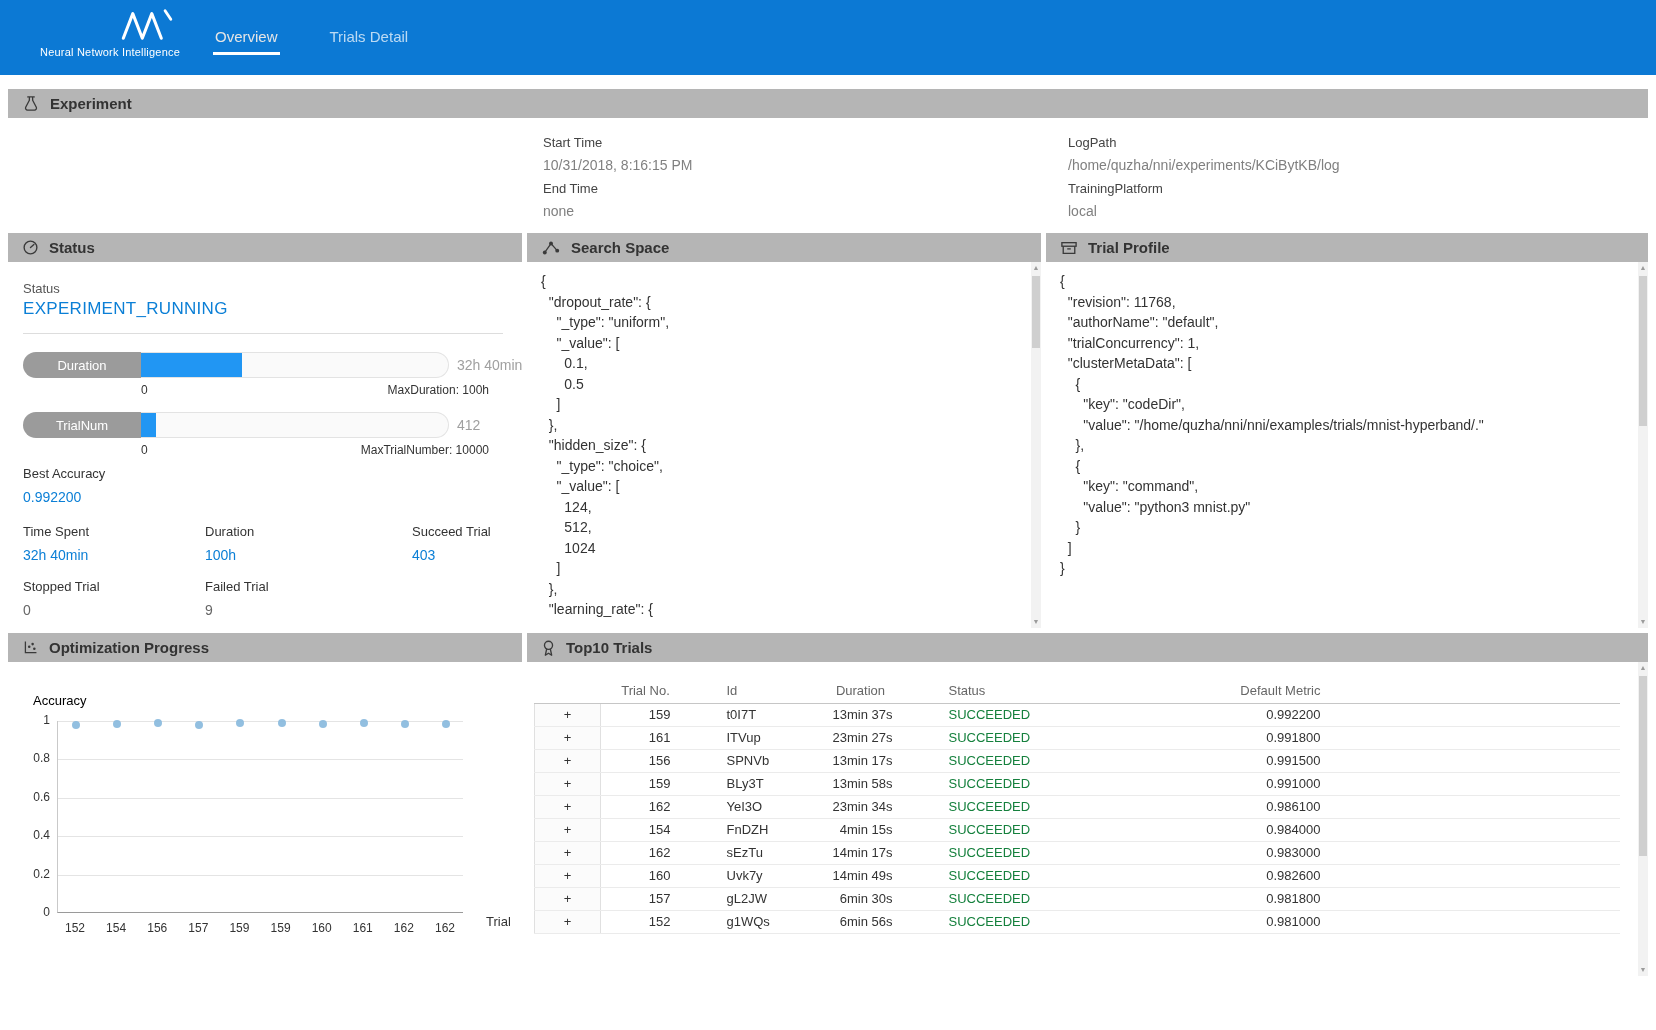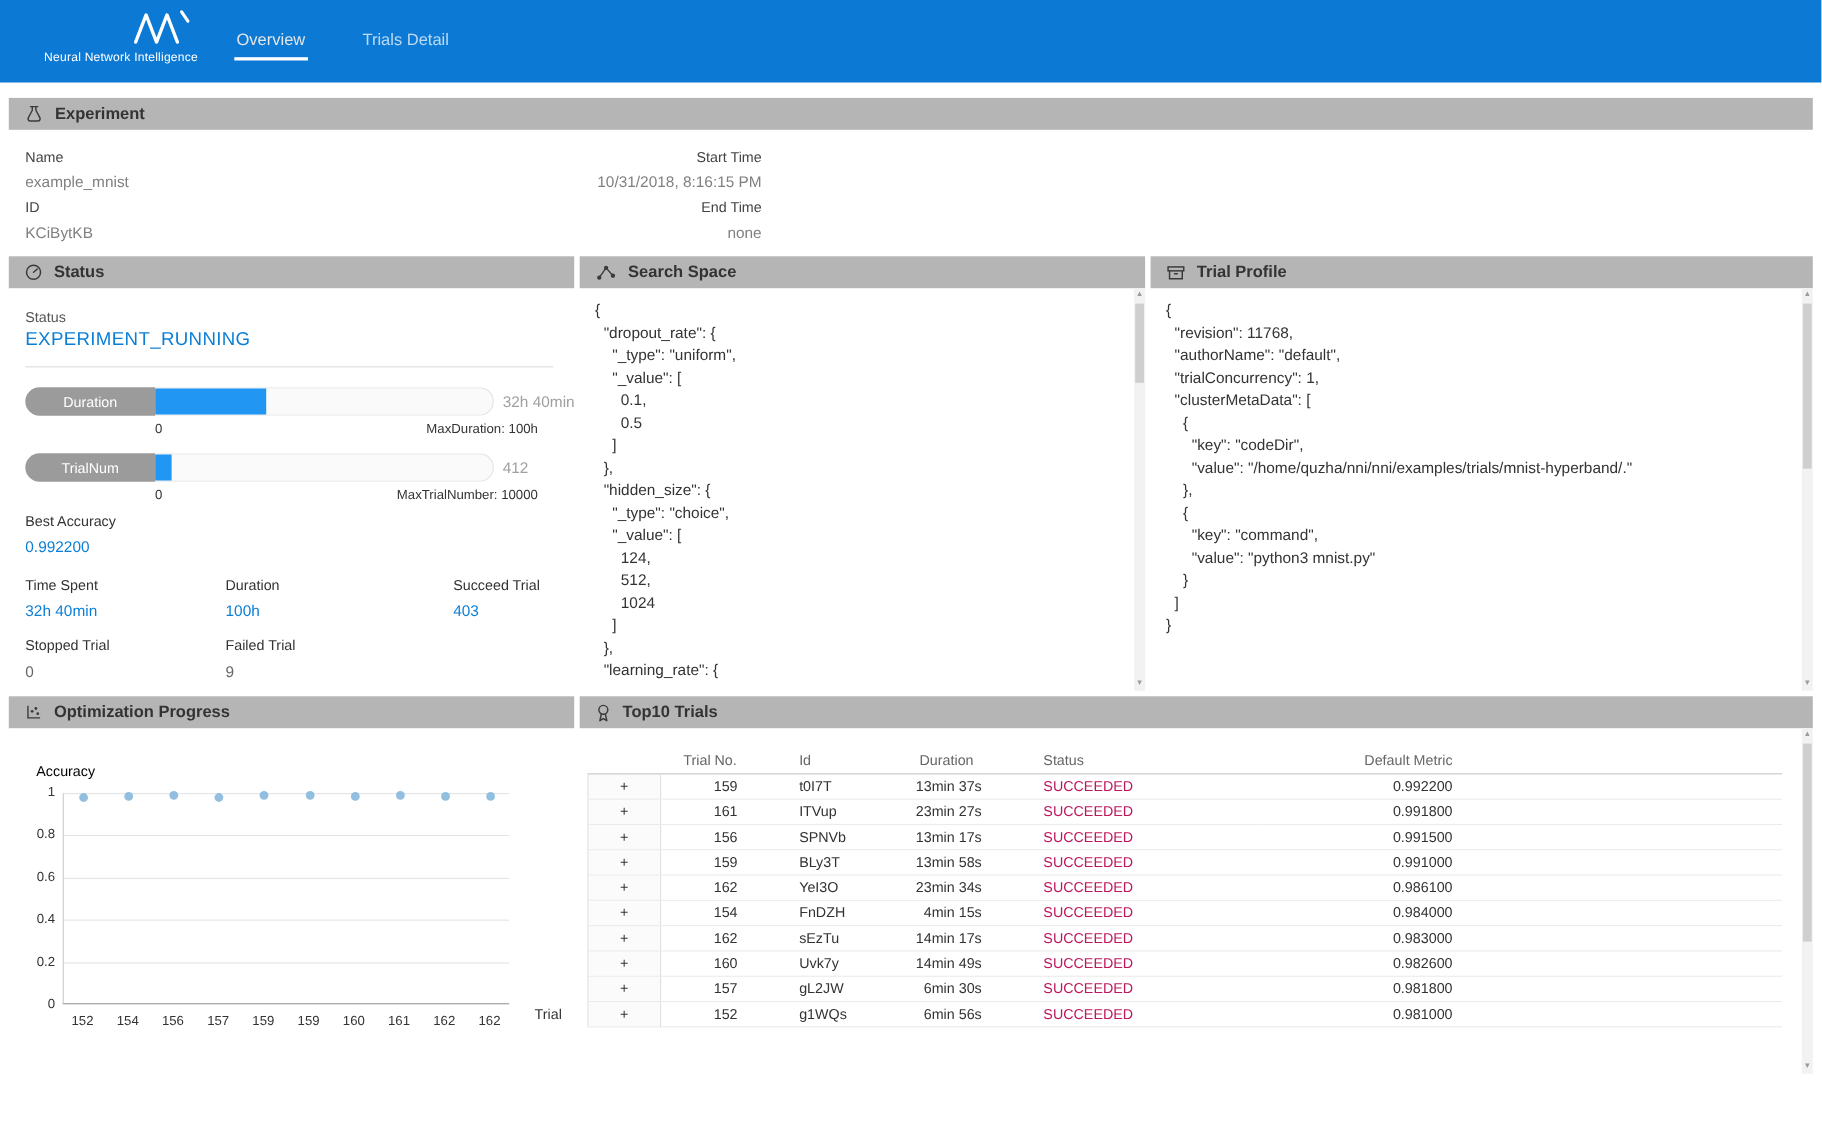--- a/index.html
+++ b/index.html
@@ -18,21 +18,21 @@
 
   
   .section-bar { height: 29px; background: #b5b5b5; display: flex; align-items: center; gap: 10px; padding-left: 14px; }
   .section-title { font-size: 15px; font-weight: bold; color: #333; }
   .bar-icon { display: flex; align-items: center; }
 
   
   .experiment-bar { position: absolute; top: 89px; left: 8px; right: 8px; }
   .experiment-content { position: absolute; top: 118px; left: 8px; right: 8px; height: 115px; }
   .exp-col { position: absolute; top: 13px; }
-  .exp-col.c1 { left: 15px; } .exp-col.c2 { left: 535px; text-align: right; } .exp-col.c3 { left: 1060px; }
+  .exp-col.c1 { left: 15px; } .exp-col.c2 { left: 535px; } .exp-col.c3 { left: 1060px; }
   .f-label { font-size: 13px; color: #444; line-height: 23px; }
   .f-value { font-size: 14px; color: #808080; line-height: 23px; }
 
   
   .panel { position: absolute; background: #fff; }
   .panel .section-bar { position: absolute; top: 0; left: 0; right: 0; }
 
   .status-panel { top: 233px; left: 8px; width: 514px; height: 397px; }
   .searchspace-panel { top: 233px; left: 527px; width: 514px; height: 397px; }
   .trialprofile-panel { top: 233px; left: 1046px; width: 602px; height: 397px; }
@@ -93,21 +93,21 @@
   .trials-table th { height: 25px; font-weight: normal; color: #666; font-size: 13px;
     border-bottom: 1px solid #c6c6c6; }
   .trials-table td { height: 23px; border-bottom: 1px solid #ebebeb; }
   th.h-no { text-align: center; } th.h-id { text-align: left; padding-left: 36px; }
   th.h-dur { text-align: center; } th.h-status { text-align: left; padding-left: 48px; }
   th.h-metric { text-align: right; padding-right: 10px; }
   td.c-expand { background: #fbfbfb; border-left: 1px solid #e0e0e0; border-right: 1px solid #e0e0e0; text-align: center; }
   td.c-no { text-align: right; padding-right: 20px; }
   td.c-id { text-align: left; padding-left: 36px; }
   td.c-dur { text-align: right; padding-right: 8px; }
-  td.c-status { text-align: left; padding-left: 48px; color: #be185d; }
+  td.c-status { text-align: left; padding-left: 48px; color: #15803d; }
   td.c-metric { text-align: right; padding-right: 10px; }
   .expand-btn { width: 100%; height: 100%; background: transparent; border: none; font-size: 13px;
     color: #333; cursor: pointer; font-family: inherit; padding: 0; }
 </style>
 </head>
 <body>
 
 <div class="page">
 
   <header class="topbar">
@@ -127,31 +127,31 @@
   <section class="section-bar experiment-bar">
     <span class="bar-icon">
       <svg width="18" height="17" viewBox="0 0 22 20">
           <path d="M7 2h8M9 2v4l-4.5 8.5A2.5 2.5 0 0 0 6.7 18h8.6a2.5 2.5 0 0 0 2.2-3.5L13 6V2" fill="none" stroke="#3a3a3a" stroke-width="1.6" stroke-linecap="round" stroke-linejoin="round"></path>
         </svg>
     </span>
     <span class="section-title">Experiment</span>
   </section>
 
   <section class="experiment-content">
-    <div class="exp-col c1">
-      <div class="f-label">Name</div>
-      <div class="f-value">example_mnist</div>
-      <div class="f-label">ID</div>
-      <div class="f-value">KCiBytKB</div>
-    </div>
     <div class="exp-col c2">
       <div class="f-label">Start Time</div>
       <div class="f-value">10/31/2018, 8:16:15 PM</div>
       <div class="f-label">End Time</div>
       <div class="f-value">none</div>
+    </div>
+    <div class="exp-col c3">
+      <div class="f-label">LogPath</div>
+      <div class="f-value">/home/quzha/nni/experiments/KCiBytKB/log</div>
+      <div class="f-label">TrainingPlatform</div>
+      <div class="f-value">local</div>
     </div>
   </section>
 
   <div class="panel status-panel">
     <div class="section-bar">
       <span class="bar-icon">
         <svg width="17" height="17" viewBox="0 0 20 20">
             <circle cx="10" cy="10" r="7.5" fill="none" stroke="#3a3a3a" stroke-width="1.6"></circle>
             <path d="M10 10 L14 6.5" stroke="#3a3a3a" stroke-width="1.6" stroke-linecap="round"></path>
           </svg>

